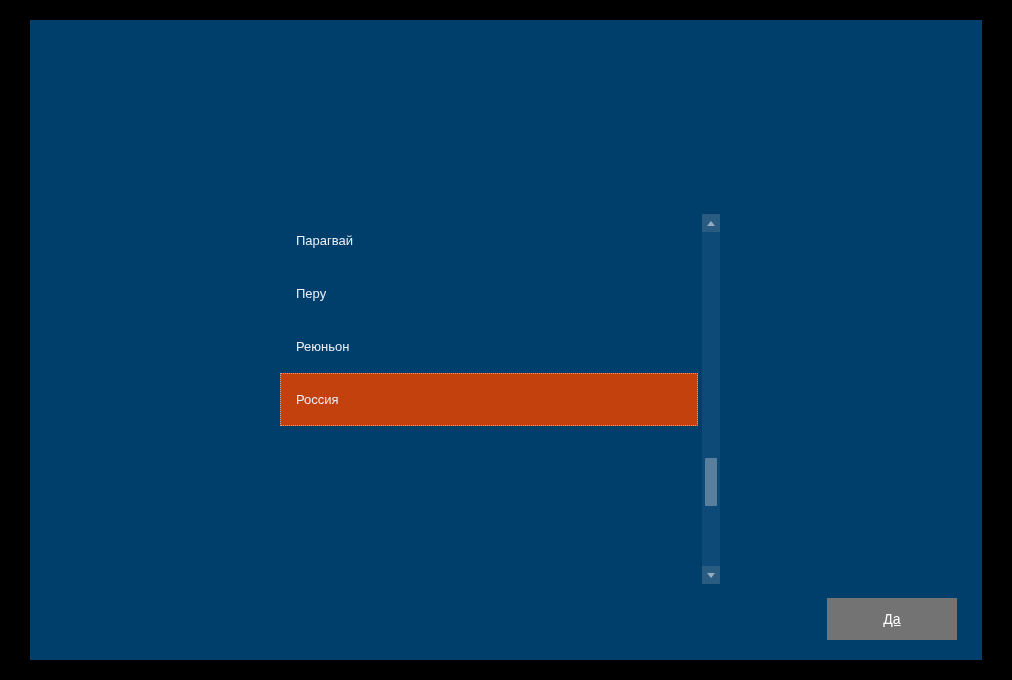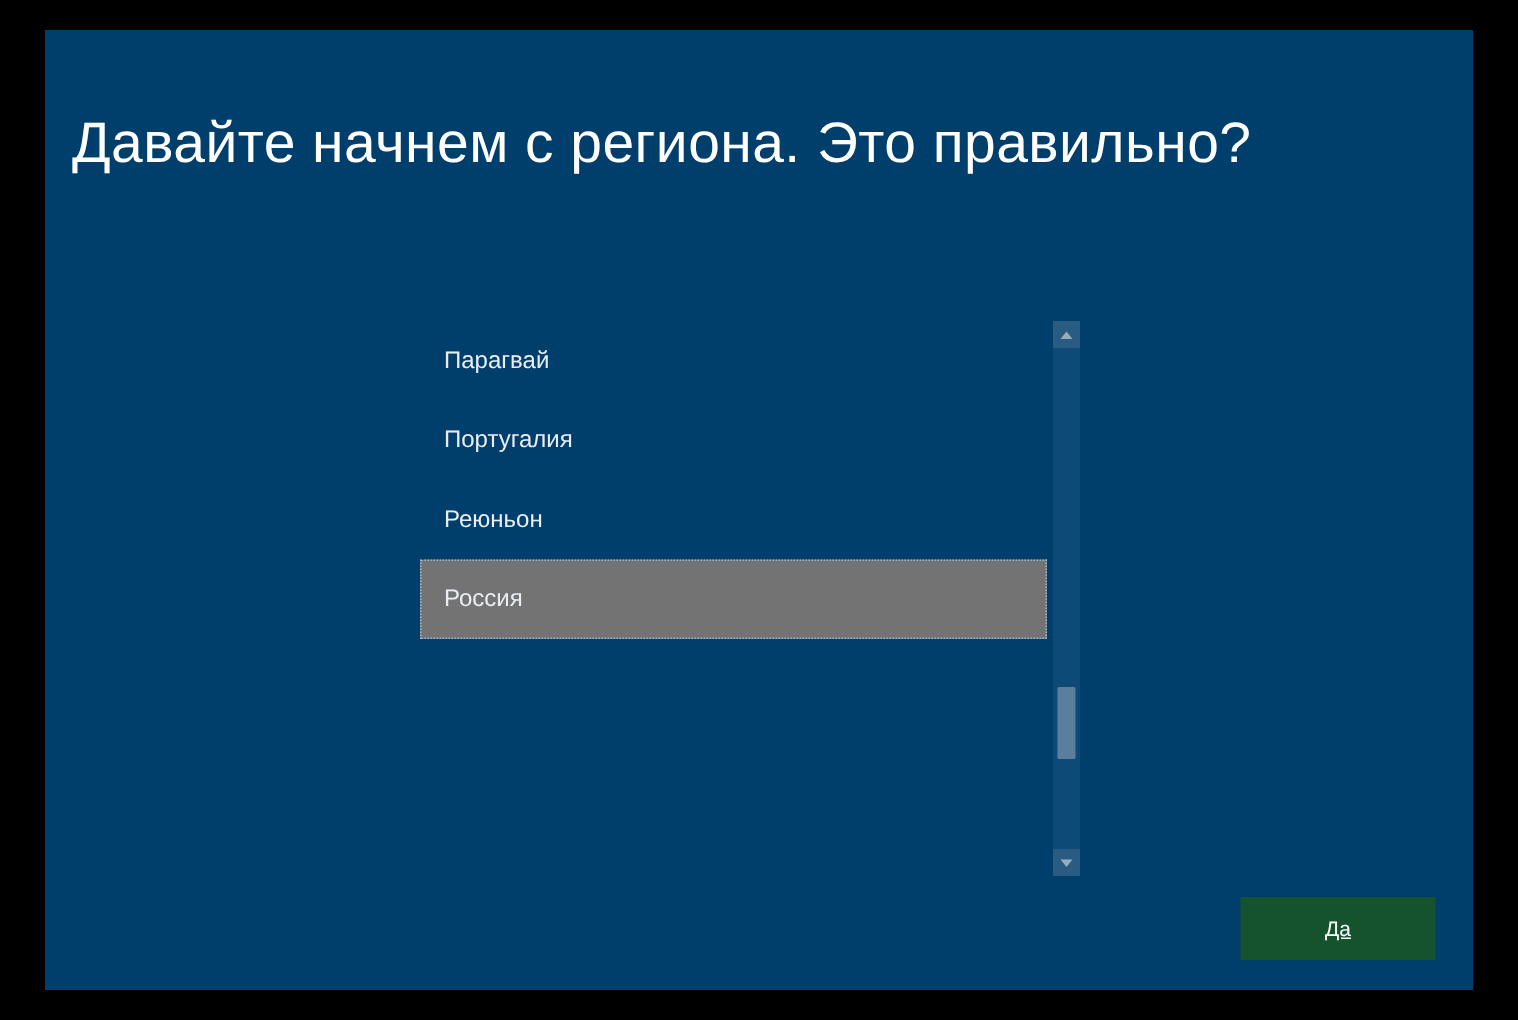--- a/index.html
+++ b/index.html
@@ -40,26 +40,26 @@
     }
     .list {
       width: 418px;
       height: 370px;
     }
     .item {
       height: 53px;
       display: flex;
       align-items: center;
       padding-left: 16px;
-      font-size: 16px;
+      font-size: 13px;
       color: #e8eef4;
       cursor: default;
     }
     .item.selected {
-      background: #737373;
+      background: #c2410c;
       outline: 1px dotted #9db9d2;
       outline-offset: -1px;
     }
     .scrollbar {
       position: absolute;
       right: 0;
       top: 0;
       width: 18px;
       height: 370px;
     }
@@ -102,43 +102,42 @@
       border-right: 4px solid transparent;
     }
     .arrow.up { border-bottom: 5px solid #97acbd; }
     .arrow.down { border-top: 5px solid #97acbd; }
     .yes-btn {
       position: absolute;
       right: 25px;
       bottom: 20px;
       width: 130px;
       height: 42px;
-      background: #14532d;
+      background: #737373;
       color: #fff;
       display: flex;
       align-items: center;
       justify-content: center;
       font-size: 14px;
       cursor: pointer;
       text-decoration: underline;
     }
   </style>
 </head>
 <body>
 
 <div class="window">
-  <div class="title">Давайте начнем с региона. Это правильно?</div>
 
   <div class="list-wrap">
     <div class="list" id="region-list">
         <div class="item">
           <span>Парагвай</span>
         </div>
         <div class="item">
-          <span>Португалия</span>
+          <span>Перу</span>
         </div>
         <div class="item">
           <span>Реюньон</span>
         </div>
         <div class="item selected">
           <span>Россия</span>
         </div>
       </div>
 
     <div class="scrollbar">

